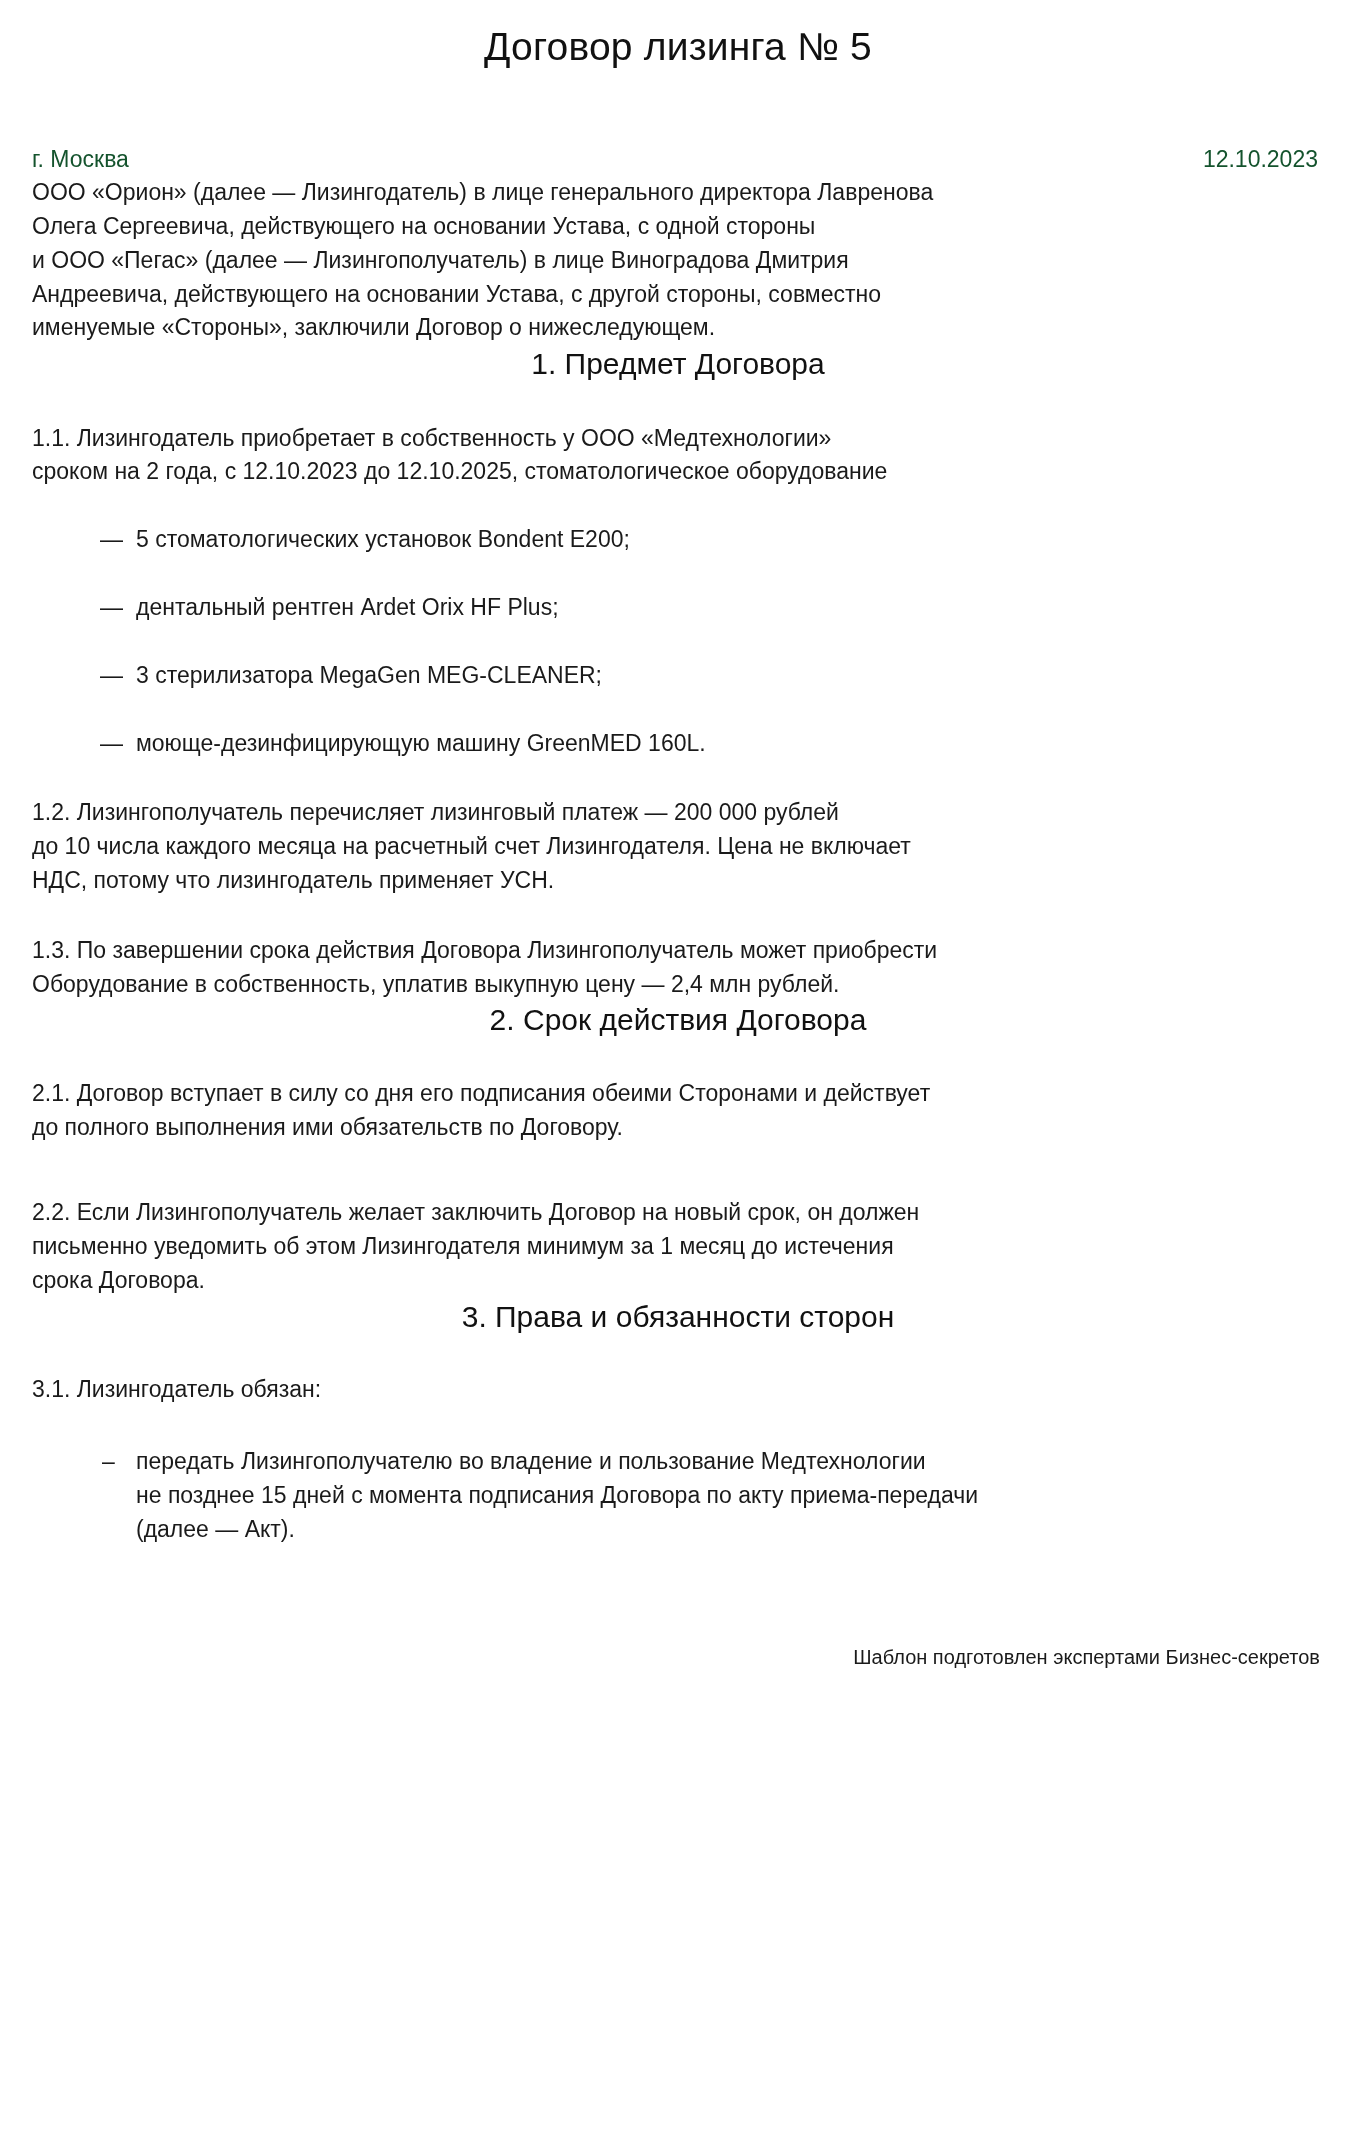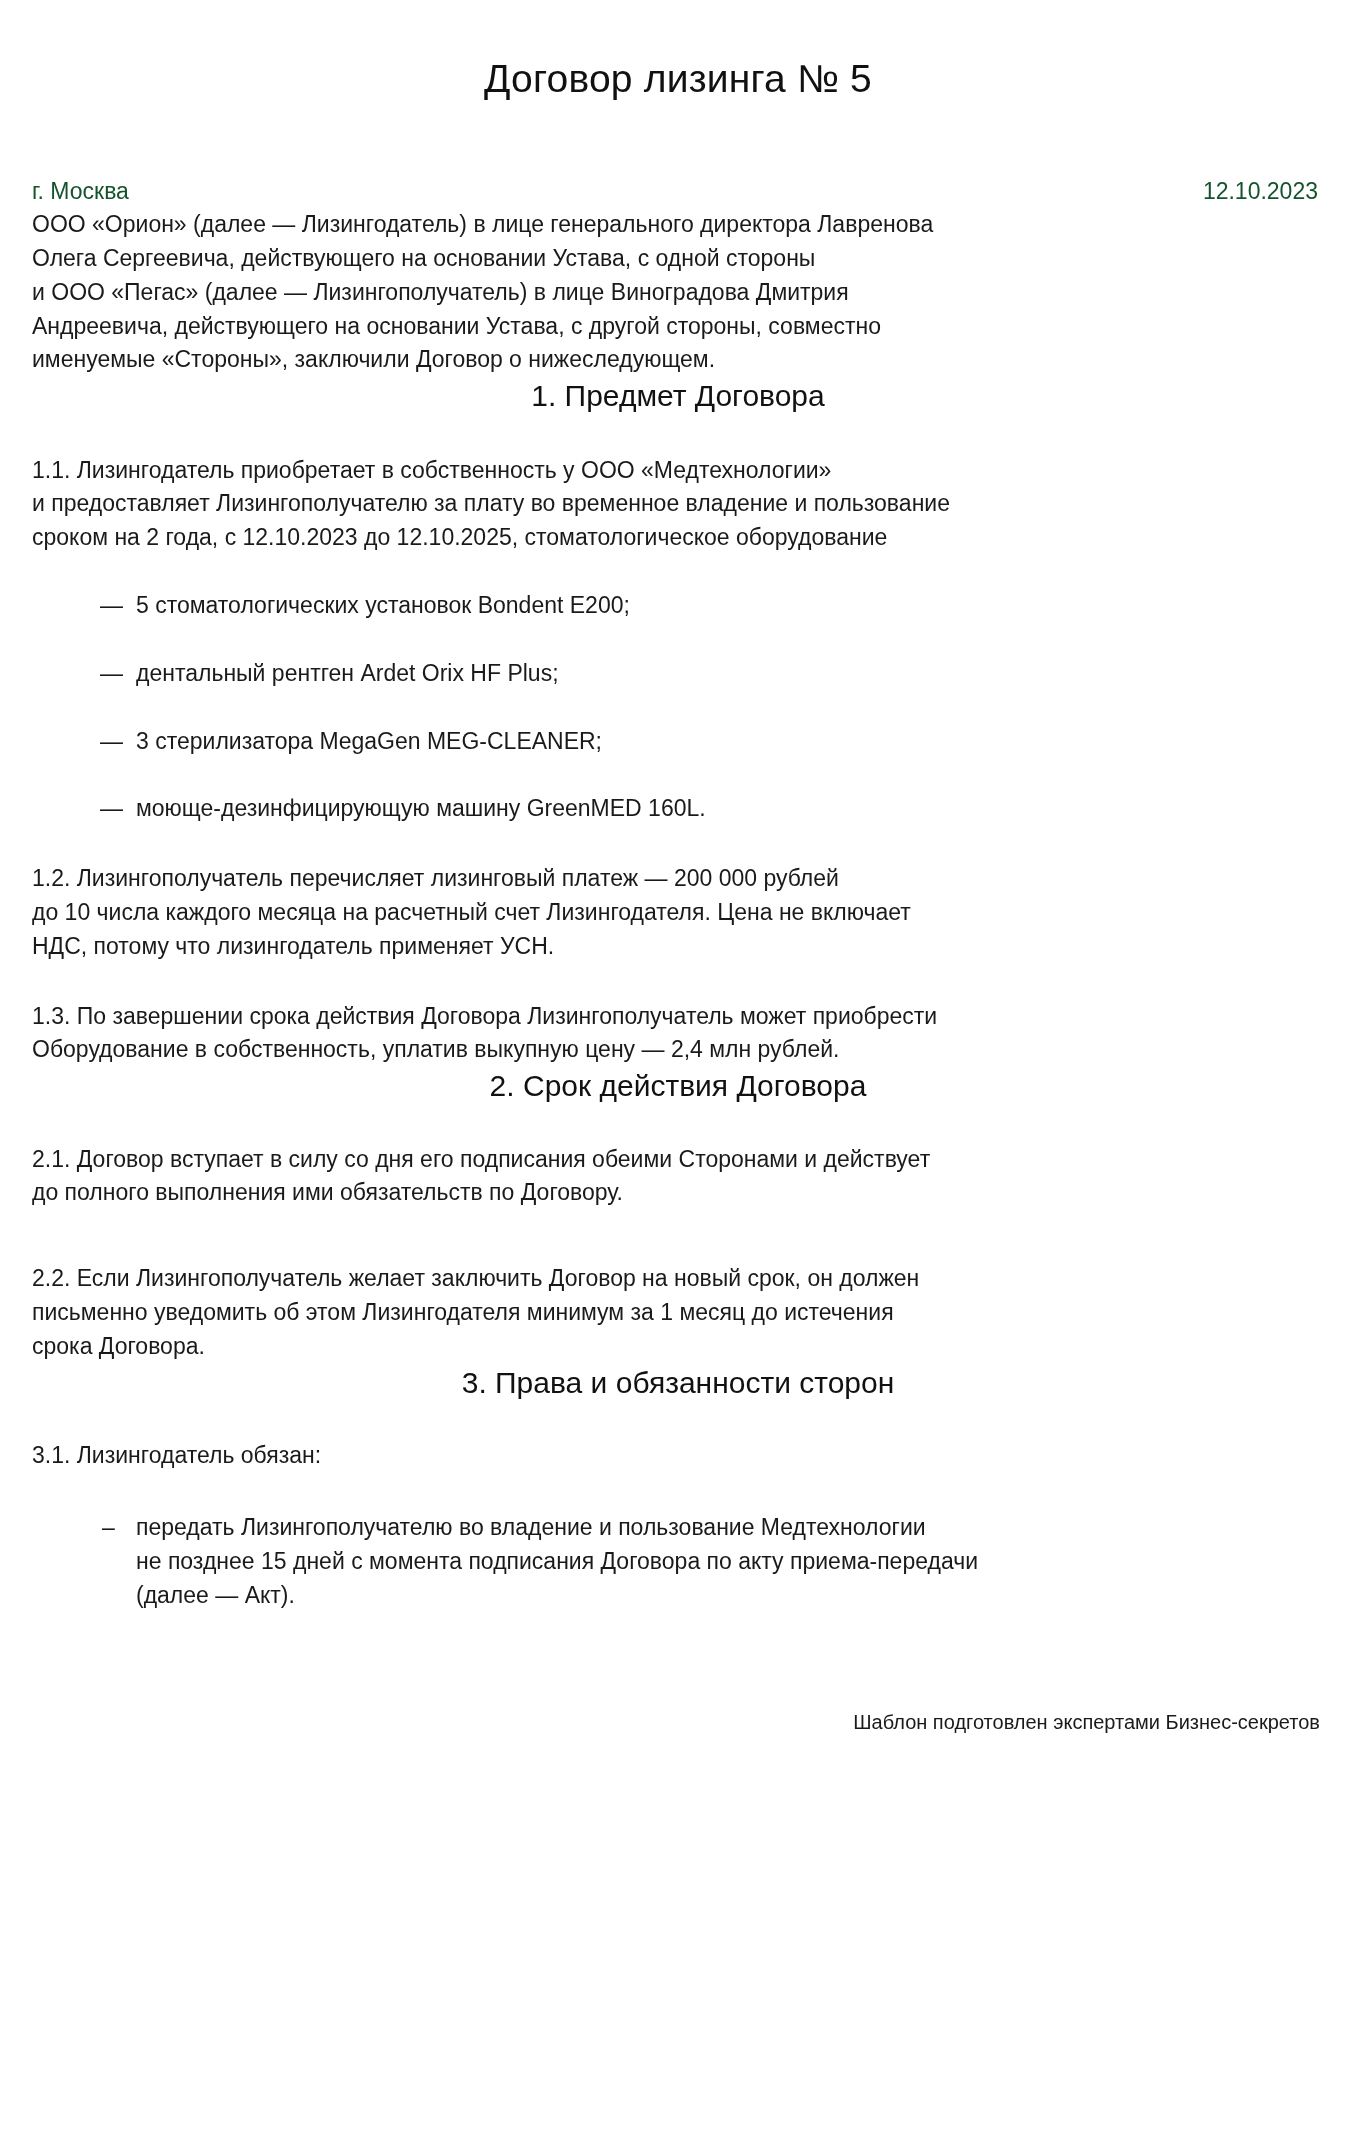--- a/index.html
+++ b/index.html
@@ -21,21 +21,21 @@
     box-sizing: border-box;
     padding: 0 36px 0 32px;
     background: #ffffff;
   }
   .doc-title {
     text-align: center;
     font-size: 39px;
     font-weight: 400;
     line-height: 1.2;
     margin: 0;
-    padding-top: 56px;
+    padding-top: 24px;
     letter-spacing: 0.2px;
     color: #111111;
   }
   .meta-row {
     display: flex;
     justify-content: space-between;
     align-items: baseline;
     margin-top: 72px;
     font-size: 23px;
     line-height: 1.45;
@@ -150,21 +150,20 @@
     <span class="ln">Олега Сергеевича, действующего на основании Устава, с одной стороны</span>
     <span class="ln">и ООО «Пегас» (далее — Лизингополучатель) в лице Виноградова Дмитрия</span>
     <span class="ln">Андреевича, действующего на основании Устава, с другой стороны, совместно</span>
     <span class="ln">именуемые «Стороны», заключили Договор о нижеследующем.</span>
   </p>
 
   <h2 class="section-heading sec1-heading">1. Предмет Договора</h2>
 
   <p class="para clause clause-11">
     <span class="ln">1.1. Лизингодатель приобретает в собственность у ООО «Медтехнологии»</span>
-    <span class="ln">и предоставляет Лизингополучателю за плату во временное владение и пользование</span>
     <span class="ln">сроком на 2 года, с 12.10.2023 до 12.10.2025, стоматологическое оборудование</span>
   </p>
 
   <div class="equip-list-wrap">
     <ul class="equip-list">
       <li>
         <span class="dash">—</span>
         <span class="item-text">5 стоматологических установок Bondent E200;</span>
       </li>
       <li>

